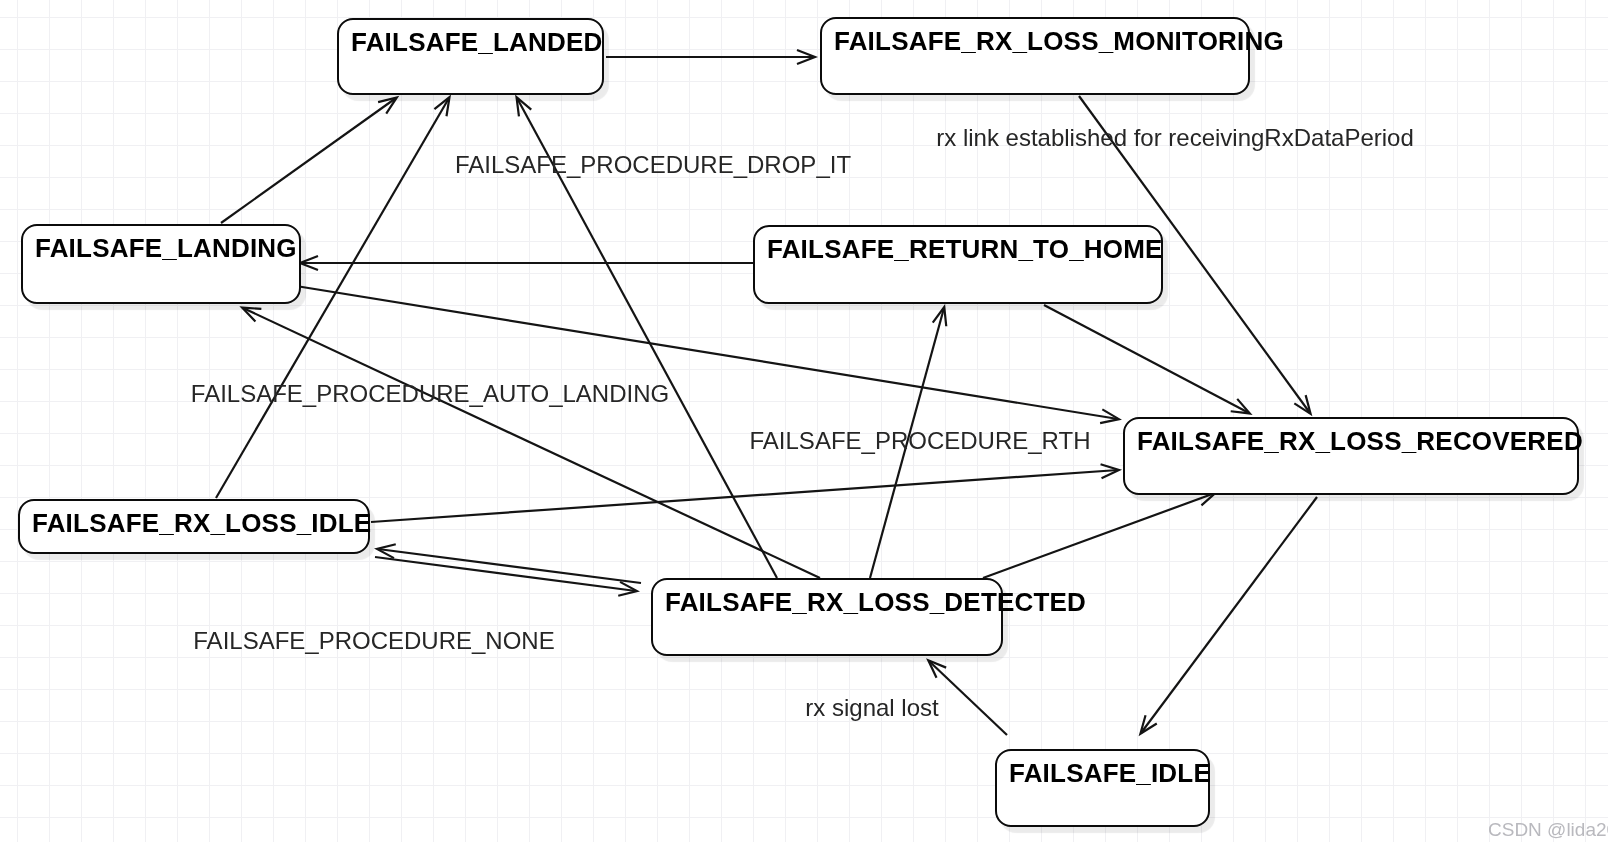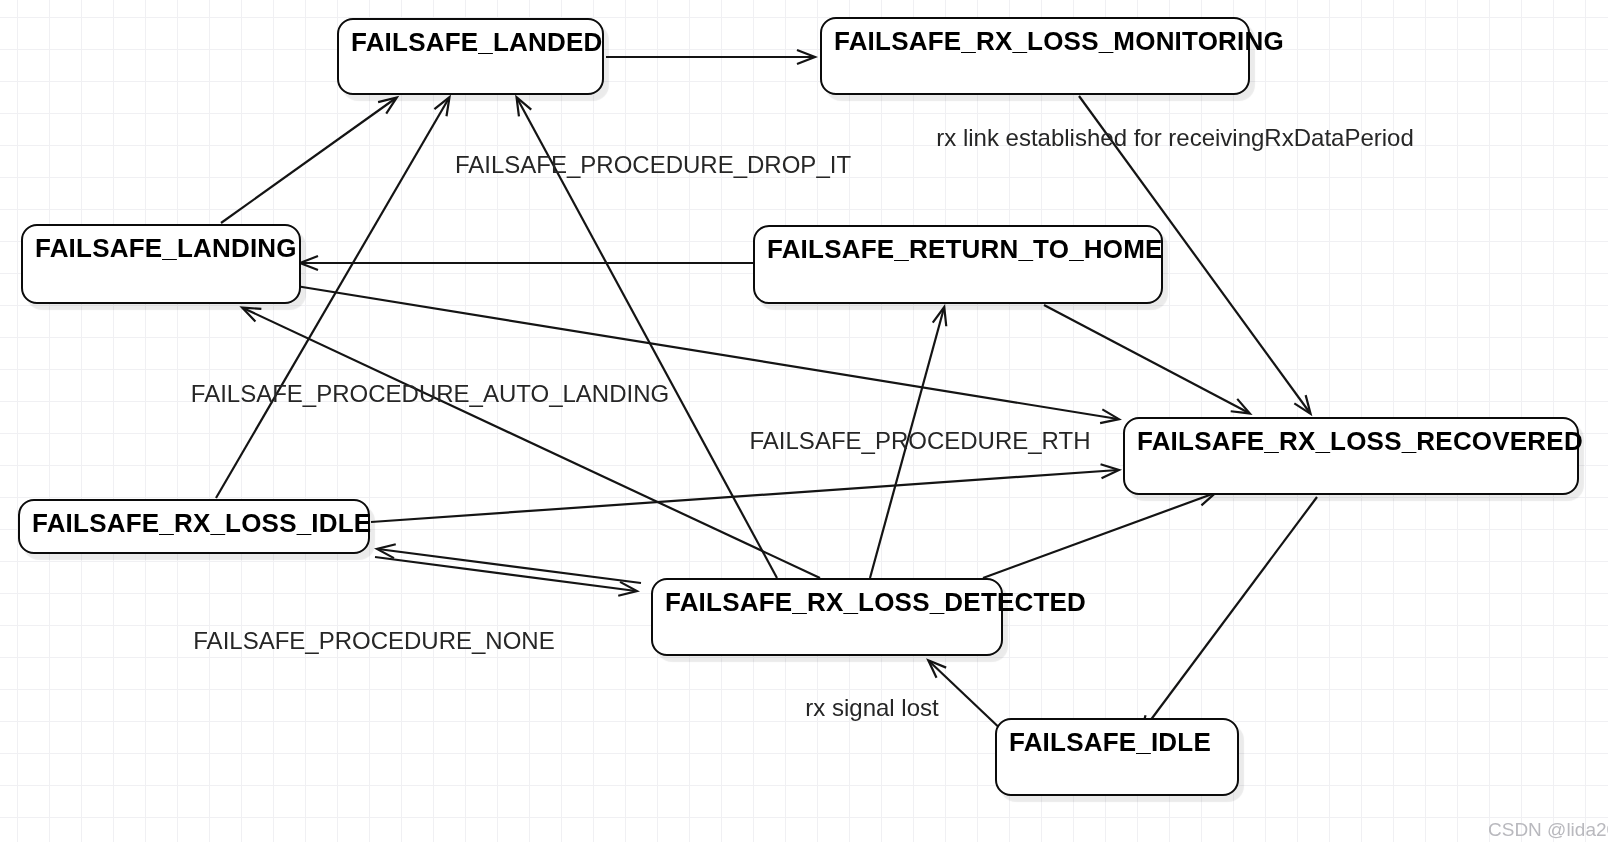--- a/index.html
+++ b/index.html
@@ -93,21 +93,21 @@
   </svg>
 
   <div id="nodes-layer">
       <div class="state-node" style="left: 337px; top: 18px; width: 267px; height: 77px;"><span>FAILSAFE_LANDED</span></div>
       <div class="state-node" style="left: 820px; top: 17px; width: 430px; height: 78px;"><span>FAILSAFE_RX_LOSS_MONITORING</span></div>
       <div class="state-node" style="left: 21px; top: 224px; width: 280px; height: 80px;"><span>FAILSAFE_LANDING</span></div>
       <div class="state-node" style="left: 753px; top: 225px; width: 410px; height: 79px;"><span>FAILSAFE_RETURN_TO_HOME</span></div>
       <div class="state-node" style="left: 1123px; top: 417px; width: 456px; height: 78px;"><span>FAILSAFE_RX_LOSS_RECOVERED</span></div>
       <div class="state-node" style="left: 18px; top: 499px; width: 352px; height: 55px;"><span>FAILSAFE_RX_LOSS_IDLE</span></div>
       <div class="state-node" style="left: 643px; top: 578px; width: 352px; height: 78px; margin-left: 8px;"><span>FAILSAFE_RX_LOSS_DETECTED</span></div>
-      <div class="state-node" style="left: 995px; top: 718px; width: 244px; height: 78px;"><span>FAILSAFE_IDLE</span></div>
+      <div class="state-node" style="left: 995px; top: 749px; width: 215px; height: 78px;"><span>FAILSAFE_IDLE</span></div>
     </div>
 
   <div id="labels-layer">
       <div class="edge-label" style="left: 620px; top: 165px; margin-left: 33px;">FAILSAFE_PROCEDURE_DROP_IT</div>
       <div class="edge-label" style="left: 1175px; top: 138px;">rx link established for receivingRxDataPeriod</div>
       <div class="edge-label" style="left: 430px; top: 394px;">FAILSAFE_PROCEDURE_AUTO_LANDING</div>
       <div class="edge-label" style="left: 920px; top: 441px;">FAILSAFE_PROCEDURE_RTH</div>
       <div class="edge-label" style="left: 374px; top: 601px; margin-top: 40px;">FAILSAFE_PROCEDURE_NONE</div>
       <div class="edge-label" style="left: 872px; top: 708px;">rx signal lost</div>
     </div>

